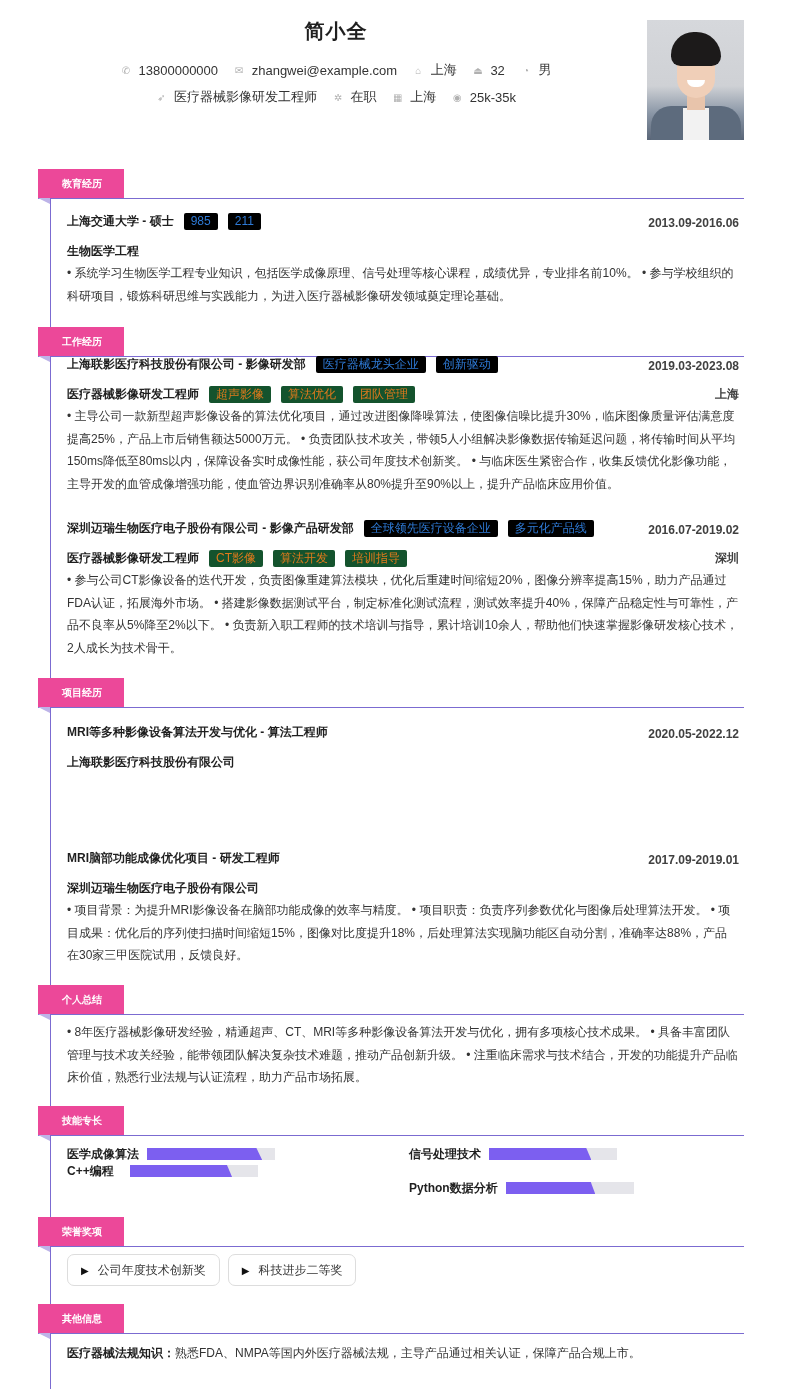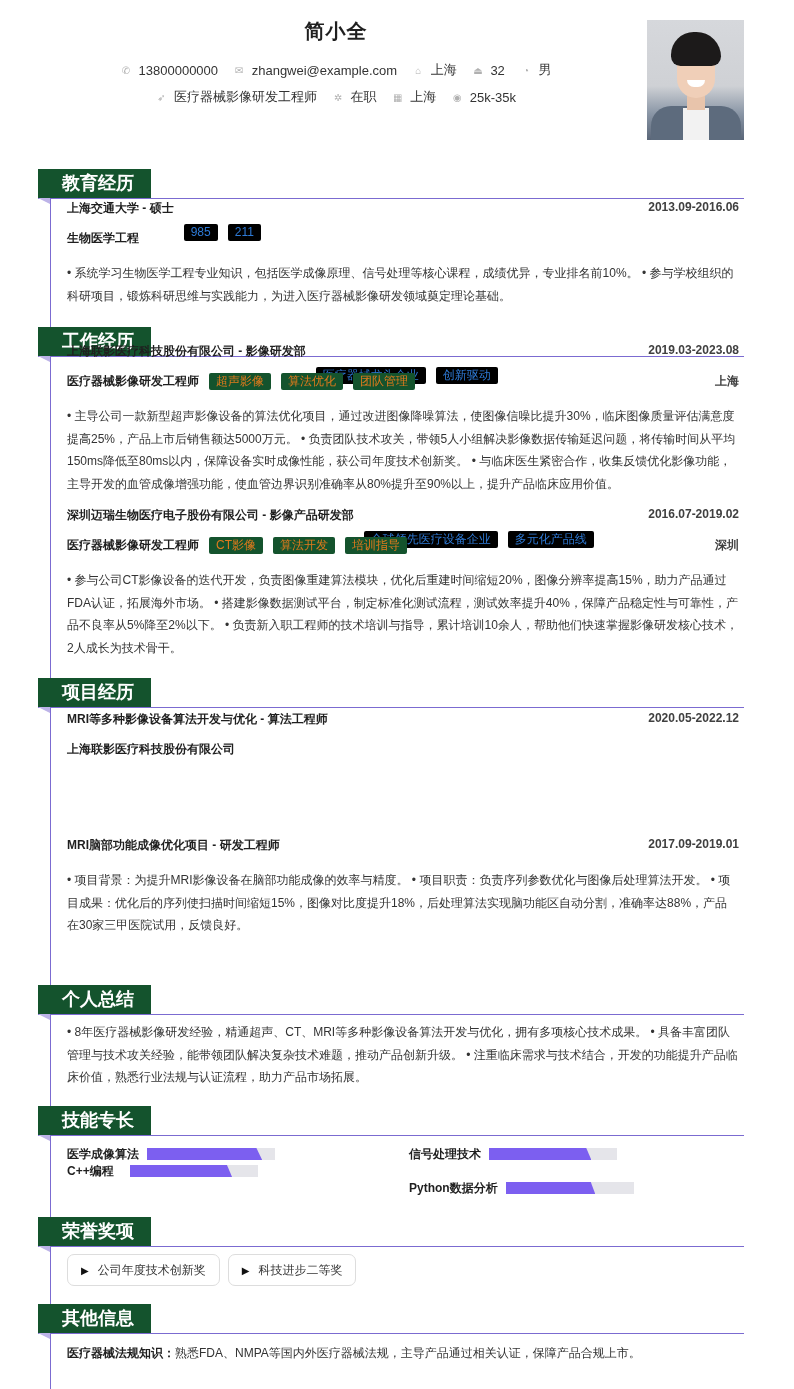--- a/index.html
+++ b/index.html
@@ -17,26 +17,26 @@
   .photo { position: absolute; left: 647px; top: 20px; width: 97px; height: 120px; background: linear-gradient(180deg, #d6d8dc 0%, #cfd1d5 55%, #8a96a6 78%, #5a6678 100%); overflow: hidden; }
   .photo .hair { position: absolute; left: 24px; top: 12px; width: 50px; height: 34px; background: #1c1a1a; border-radius: 24px 26px 10px 10px; }
   .photo .face { position: absolute; left: 30px; top: 28px; width: 38px; height: 50px; background: #f0cfb8; border-radius: 14px 14px 20px 20px; }
   .photo .smile { position: absolute; left: 40px; top: 60px; width: 18px; height: 7px; background: #fff; border-radius: 0 0 9px 9px; }
   .photo .neck { position: absolute; left: 40px; top: 74px; width: 18px; height: 16px; background: #e8c4ab; }
   .photo .shirt { position: absolute; left: 4px; top: 86px; width: 90px; height: 40px; background: #5d6b7d; border-radius: 20px 20px 0 0; }
   .photo .tee { position: absolute; left: 36px; top: 88px; width: 26px; height: 34px; background: #f2f2f2; }
 
   .section { position: absolute; left: 0; width: 794px; }
   .sec-head { position: absolute; left: 38px; top: 0; width: 706px; height: 30px; }
-  .sec-tab { position: absolute; left: 0; top: 0; height: 29px; width: 113px; background: #14532d; color: #fff; font-size: 18px; font-weight: bold; line-height: 29px; padding-left: 24px; }
+  .sec-tab { position: absolute; left: 0; top: 0; height: 29px; width: 86px; background: #ec4899; color: #fff; font-size: 10px; font-weight: bold; line-height: 29px; padding-left: 24px; }
   .sec-fold { position: absolute; left: 0; top: 29px; width: 0; height: 0; border-top: 6px solid #bdb3e8; border-left: 12px solid transparent; }
   .sec-line { position: absolute; left: 0; top: 29px; width: 706px; height: 1px; background: #7b6bd1; }
   .sec-body { position: absolute; left: 67px; width: 672px; }
 
-  .row { position: relative; height: 30px; display: flex; align-items: flex-start; font-size: 12px; }
+  .row { position: relative; height: 30px; display: flex; align-items: flex-end; font-size: 12px; }
   .row .title { font-weight: bold; color: #1f1f1f; }
   .row .right { margin-left: auto; font-weight: bold; color: #404040; }
   .tag { display: inline-block; font-size: 12px; padding: 0 7px; height: 17px; line-height: 17px; margin-left: 10px; border-radius: 2px; }
   .tag.blue { background: #000000; color: #2e7ad6; margin-top: 24px; }
   .tag.orange { background: #14532d; color: #e07a1c; }
   .desc { font-size: 12px; line-height: 22.5px; color: #333; padding-top: 2px; }
 
   .skills { position: relative; height: 70px; }
   .skill { position: absolute; display: flex; align-items: center; font-size: 12px; font-weight: bold; color: #1f1f1f; height: 20px; }
   .bar { position: relative; height: 12px; background: #e5e5ea; margin-left: 8px; }
@@ -179,20 +179,23 @@
         <span class="right">2020.05-2022.12</span>
       </div>
       <div class="row">
         <span class="title">上海联影医疗科技股份有限公司</span>
       </div>
     </div>
     <div class="sec-body" style="top:159px;">
       <div class="row">
         <span class="title">MRI脑部功能成像优化项目 - 研发工程师</span>
         <span class="right">2017.09-2019.01</span>
+      </div>
+      <div class="row">
+        <span class="title">深圳迈瑞生物医疗电子股份有限公司</span>
       </div>
       <div class="desc">• 项目背景：为提升MRI影像设备在脑部功能成像的效率与精度。 • 项目职责：负责序列参数优化与图像后处理算法开发。 • 项目成果：优化后的序列使扫描时间缩短15%，图像对比度提升18%，后处理算法实现脑功能区自动分割，准确率达88%，产品在30家三甲医院试用，反馈良好。</div>
     </div>
   </div>
 
   <div class="section" style="top:985px;">
     <div class="sec-head">
       <div class="sec-line"></div>
       <div class="sec-tab">个人总结</div>
       <div class="sec-fold"></div>

